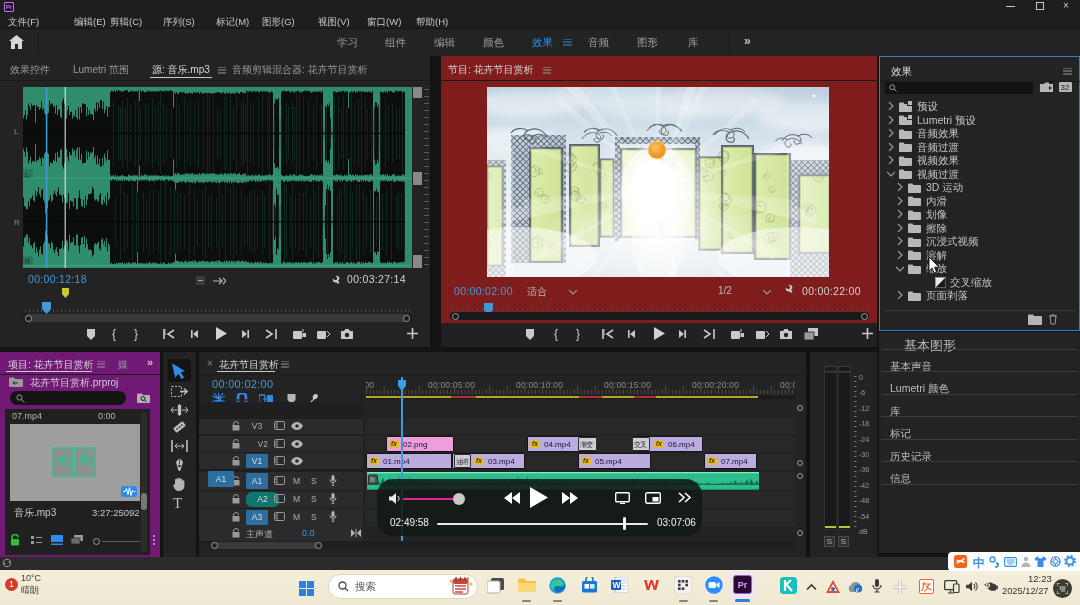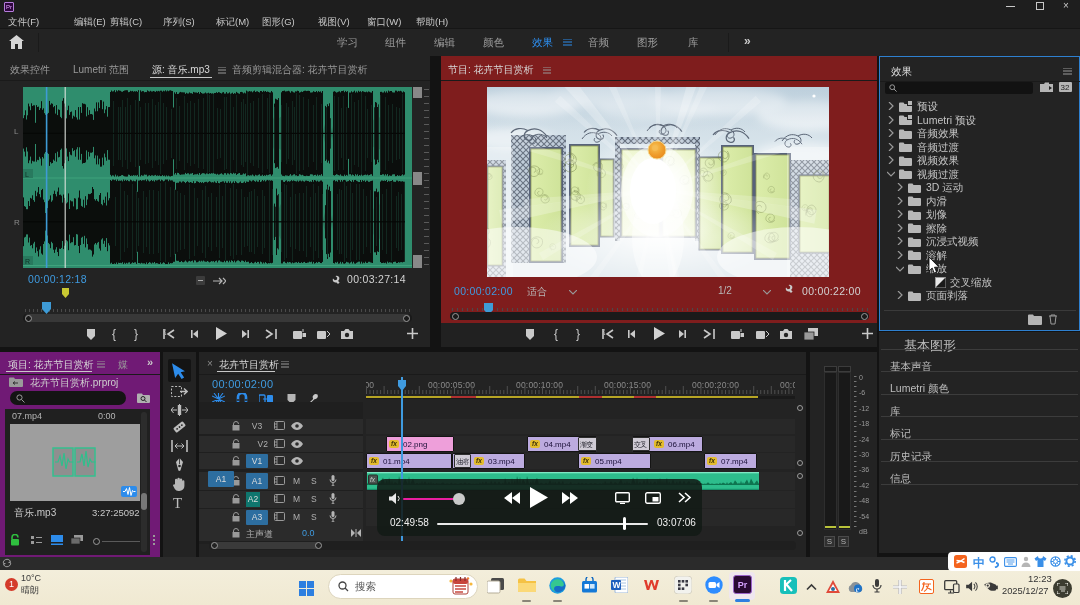--- a/index.html
+++ b/index.html
@@ -1133,21 +1133,21 @@
     <svg class="ab" style="left:130px;top:122.5px" width="8" height="11" viewBox="0 0 8 11">
       <rect x="2.5" y="0" width="3" height="6" rx="1.5" fill="#b5b5b5"></rect>
       <path d="M1 4.5a3 3 0 0 0 6 0M4 8v3M2.5 11h3" stroke="#b5b5b5" fill="none"></path>
     </svg>
     <div class="ab" style="left:0;top:138.5px;width:164px;height:17px;background:#2b2b2b"></div>
     <div class="ab" style="left:167px;top:138.5px;width:429px;height:17px;background:#282828"></div>
     <svg class="ab" style="left:33px;top:141.5px" width="8" height="10" viewBox="0 0 8 10">
       <path d="M1.5 4V3a2.5 2.5 0 0 1 5 0" stroke="#9a9a9a" fill="none"></path>
       <rect x="0.5" y="4" width="7" height="5.5" fill="#9a9a9a"></rect>
     </svg>
-    <div class="ab" style="left:47px;top:139.5px;width:14px;height:15px;background:#0f766e;border-radius:0">
+    <div class="ab" style="left:47px;top:139.5px;width:33px;height:15px;background:#0f766e;border-radius:6px">
       <div style="font-size:8.5px;color:#dcdcdc;text-align:center;line-height:15px">A2</div>
     </div>
     <svg class="ab" style="left:75px;top:141.5px" width="11" height="9" viewBox="0 0 11 9">
       <rect x="0.5" y="0.5" width="10" height="8" rx="1" fill="none" stroke="#9a9a9a"></rect>
       <path d="M3 0.5v8M0.5 3h2.5M0.5 6h2.5" stroke="#9a9a9a" stroke-width="0.9"></path>
     </svg>
     <div class="tx" style="left:94px;top:141.5px;font-size:8.5px;color:#b0b0b0">M</div>
     <div class="tx" style="left:112px;top:141.5px;font-size:8.5px;color:#b0b0b0">S</div>
     <svg class="ab" style="left:130px;top:140.5px" width="8" height="11" viewBox="0 0 8 11">
       <rect x="2.5" y="0" width="3" height="6" rx="1.5" fill="#b5b5b5"></rect>
@@ -1460,21 +1460,21 @@
     <rect x="12" y="5" width="4" height="4" fill="#3a3a3a"></rect>
   </svg>
 <div class="tx" style="left:1028px;top:573px;font-size:9.5px;color:#333">12:23</div>
 <div class="tx" style="left:1002px;top:586px;font-size:9.3px;color:#333">2025/12/27</div>
 <div class="ab" style="left:1053px;top:579px;width:19px;height:19px;background:#3c3c30;border-radius:50%"></div>
 <svg class="ab" style="left:1057px;top:583px" width="11" height="11" viewBox="0 0 11 11">
     <path d="M0 3V1a1 1 0 0 1 1-1h2M8 0h2a1 1 0 0 1 1 1v2M11 8v2a1 1 0 0 1-1 1H8M3 11H1a1 1 0 0 1-1-1V8" stroke="#e8e8e0" fill="none" stroke-width="1.1"></path>
     <path d="M2.5 4h6M2.5 6h6M4 8h4" stroke="#e8e8e0" stroke-width="0.9"></path>
   </svg>
 
-<div class="ab" style="left:377px;top:479px;width:325px;height:57px;background:rgba(18,26,22,0.88);border-radius:8px;z-index:40">
+<div class="ab" style="left:377px;top:479px;width:325px;height:57px;background:rgba(18,26,22,0.88);border-radius:16px;z-index:40">
     <svg class="ab" style="left:12px;top:14px" width="12" height="11" viewBox="0 0 12 11">
       <path d="M0 3.5h3L7 0v11L3 7.5H0z" fill="#e8e8e8"></path>
       <path d="M9 3a3.5 3.5 0 0 1 0 5" stroke="#e8e8e8" fill="none"></path>
     </svg>
     <div class="ab" style="left:26px;top:18.5px;width:57px;height:2.6px;background:#e91ea0;border-radius:2px"></div>
     <div class="ab" style="left:76px;top:13.5px;width:12px;height:12px;background:#c9c9c9;border-radius:50%"></div>
     <svg class="ab" style="left:127px;top:13px" width="16" height="12" viewBox="0 0 16 12">
       <path d="M8 0L0 6l8 6zM16 0L8 6l8 6z" fill="#fff"></path>
     </svg>
     <svg class="ab" style="left:153px;top:8px" width="18" height="21" viewBox="0 0 18 21">

